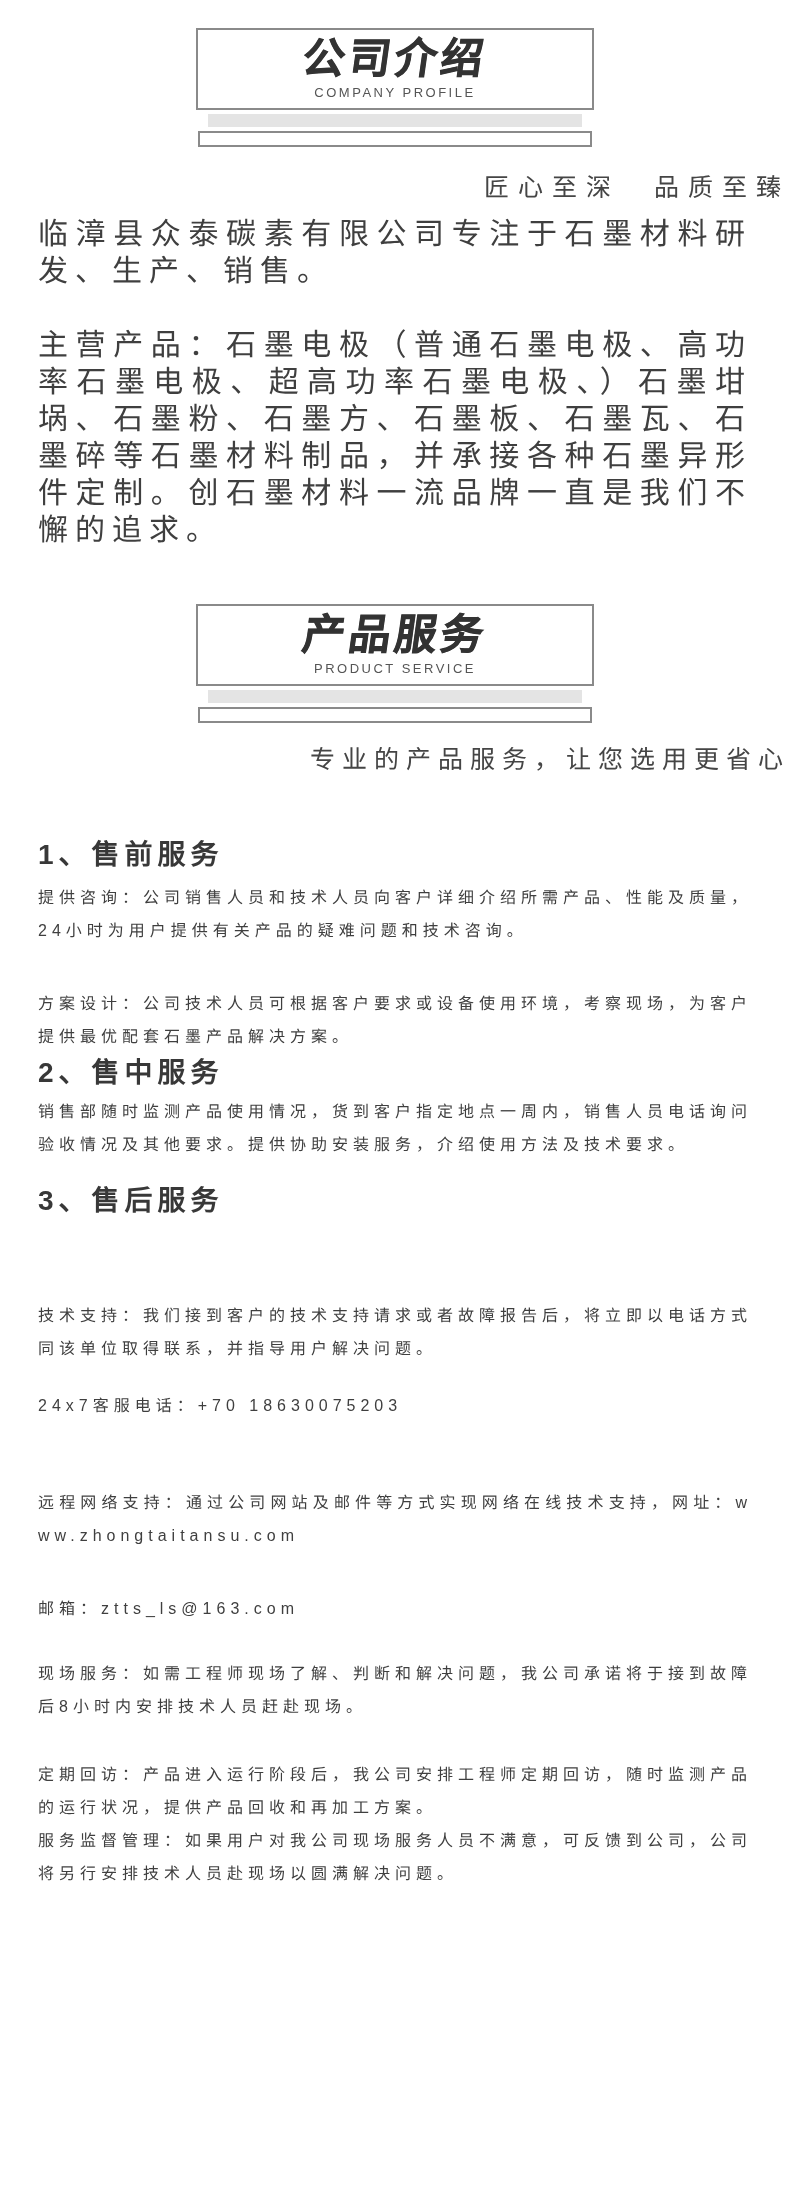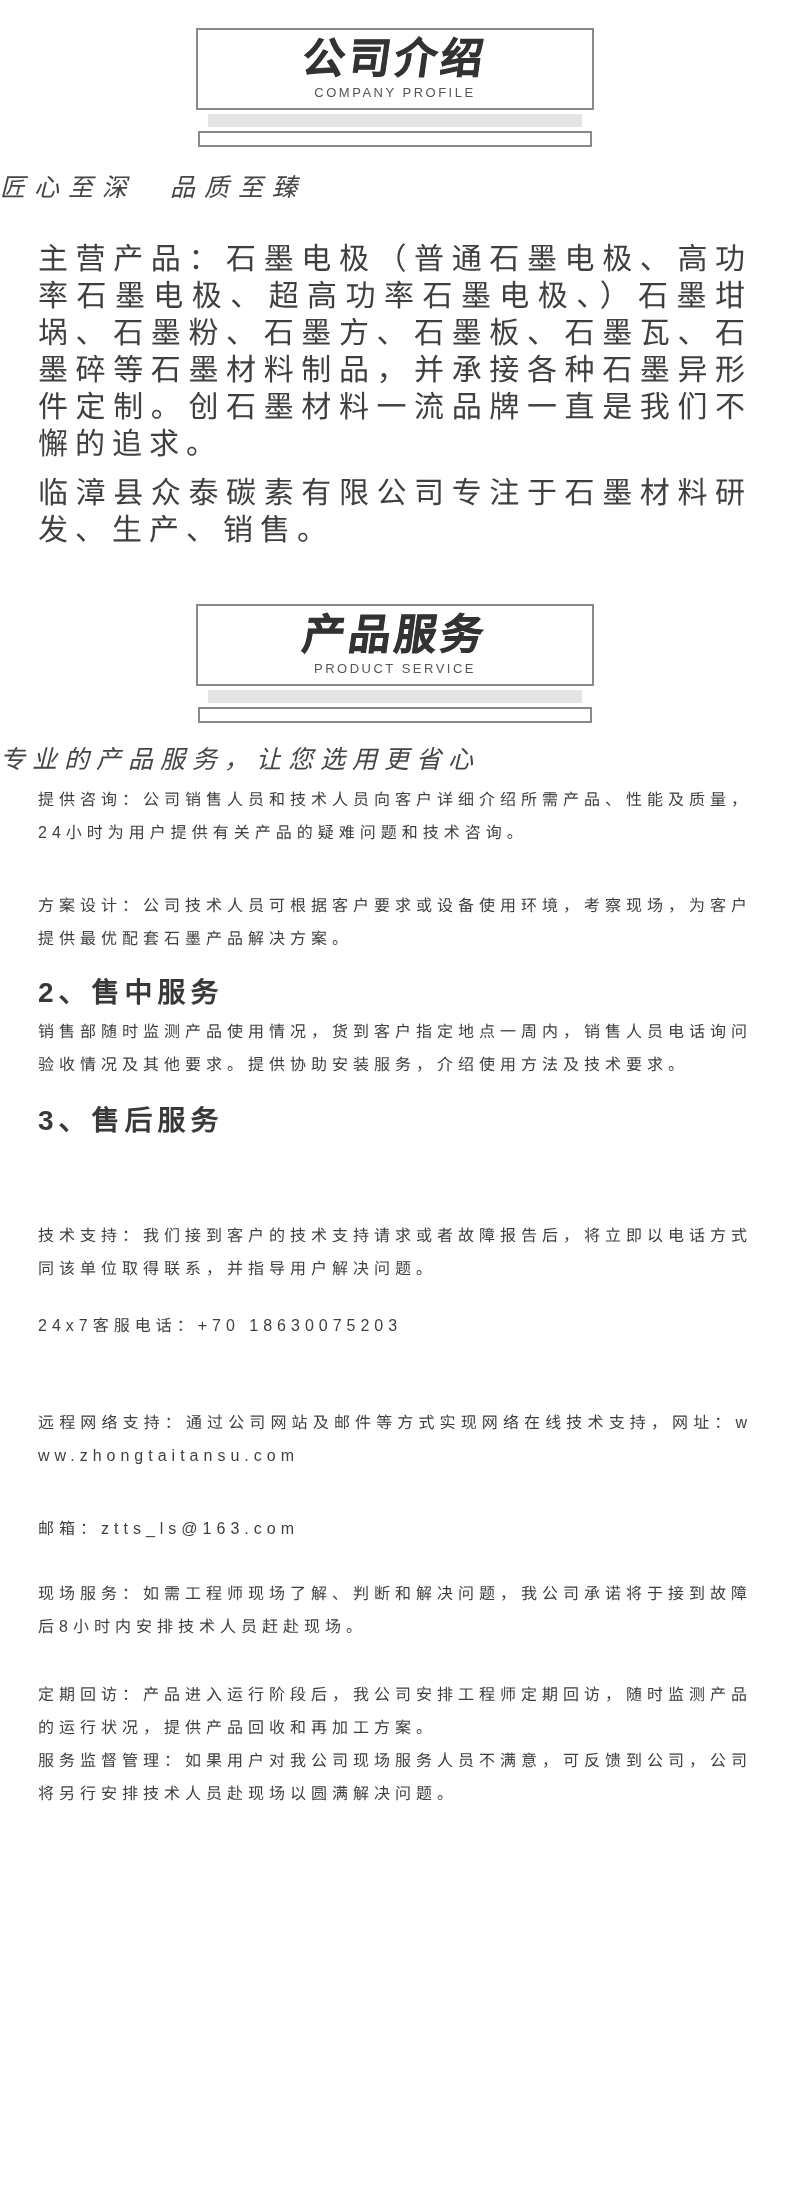--- a/index.html
+++ b/index.html
@@ -38,23 +38,23 @@
     width:374px;height:13px;margin:4px auto 0 auto;
     background:#e4e4e4;
   }
   .sec-bar-white{
     width:390px;height:12px;margin:4px auto 0 auto;
     border:2px solid #8a8a8a;background:#fff;
   }
 
   
   .tagline{
-    text-align:left;
+    text-align:right;
     font-size:25px;line-height:32px;
-    letter-spacing:9px;color:#454545;font-style:italic;
+    letter-spacing:9px;color:#454545;
   }
   .tagline-1{margin-top:24px;}
   .tagline-2{margin-top:20px;letter-spacing:7px;}
 
   
   .para{
     text-align:justify;
     word-break:break-all;
   }
   .para-lg{                 
@@ -79,41 +79,42 @@
     <div class="sec-title">公司介绍</div>
     <div class="sec-sub">COMPANY PROFILE</div>
   </div>
   <div class="sec-bar-gray"></div>
   <div class="sec-bar-white"></div>
 </div>
 
 <div class="tagline tagline-1">匠心至深　品质至臻</div>
 
 <div class="wrap">
+  <div class="para para-lg" style="margin-top:12px">临漳县众泰碳素有限公司专注于石墨材料研发、生产、销售。</div>
   <div class="para para-lg" style="margin-top:37px">主营产品：石墨电极（普通石墨电极、高功率石墨电极、超高功率石墨电极、）石墨坩埚、石墨粉、石墨方、石墨板、石墨瓦、石墨碎等石墨材料制品，并承接各种石墨异形件定制。创石墨材料一流品牌一直是我们不懈的追求。</div>
-  <div class="para para-lg" style="margin-top:12px">临漳县众泰碳素有限公司专注于石墨材料研发、生产、销售。</div>
 </div>
 
 <div class="sec-hdr" style="margin-top:56px">
   <div class="sec-box">
     <div class="sec-title">产品服务</div>
     <div class="sec-sub">PRODUCT SERVICE</div>
   </div>
   <div class="sec-bar-gray"></div>
   <div class="sec-bar-white"></div>
 </div>
 
 <div class="tagline tagline-2">专业的产品服务，让您选用更省心</div>
 
 <div class="wrap">
 
+  <div class="svc-heading" style="margin-top:62px">1、售前服务</div>
   <div class="para para-sm" style="margin-top:8px">提供咨询：公司销售人员和技术人员向客户详细介绍所需产品、性能及质量，24小时为用户提供有关产品的疑难问题和技术咨询。</div>
   <div class="para para-sm" style="margin-top:40px">方案设计：公司技术人员可根据客户要求或设备使用环境，考察现场，为客户提供最优配套石墨产品解决方案。</div>
 
-  <div class="svc-heading" style="margin-top:20px">2、售中服务</div>
+  <div class="svc-heading" style="margin-top:2px">2、售中服务</div>
   <div class="para para-sm" style="margin-top:4px">销售部随时监测产品使用情况，货到客户指定地点一周内，销售人员电话询问验收情况及其他要求。提供协助安装服务，介绍使用方法及技术要求。</div>
 
   <div class="svc-heading" style="margin-top:22px">3、售后服务</div>
   <div class="para para-sm" style="margin-top:80px">技术支持：我们接到客户的技术支持请求或者故障报告后，将立即以电话方式同该单位取得联系，并指导用户解决问题。</div>
   <div class="para para-sm" style="margin-top:24px">24x7客服电话：+70 18630075203</div>
   <div class="para para-sm" style="margin-top:64px">远程网络支持：通过公司网站及邮件等方式实现网络在线技术支持，网址：www.zhongtaitansu.com</div>
   <div class="para para-sm" style="margin-top:40px">邮箱：ztts_ls@163.com</div>
   <div class="para para-sm" style="margin-top:32px">现场服务：如需工程师现场了解、判断和解决问题，我公司承诺将于接到故障后8小时内安排技术人员赶赴现场。</div>
   <div class="para para-sm" style="margin-top:35px">定期回访：产品进入运行阶段后，我公司安排工程师定期回访，随时监测产品的运行状况，提供产品回收和再加工方案。</div>
   <div class="para para-sm" style="margin-top:0px">服务监督管理：如果用户对我公司现场服务人员不满意，可反馈到公司，公司将另行安排技术人员赴现场以圆满解决问题。</div>

